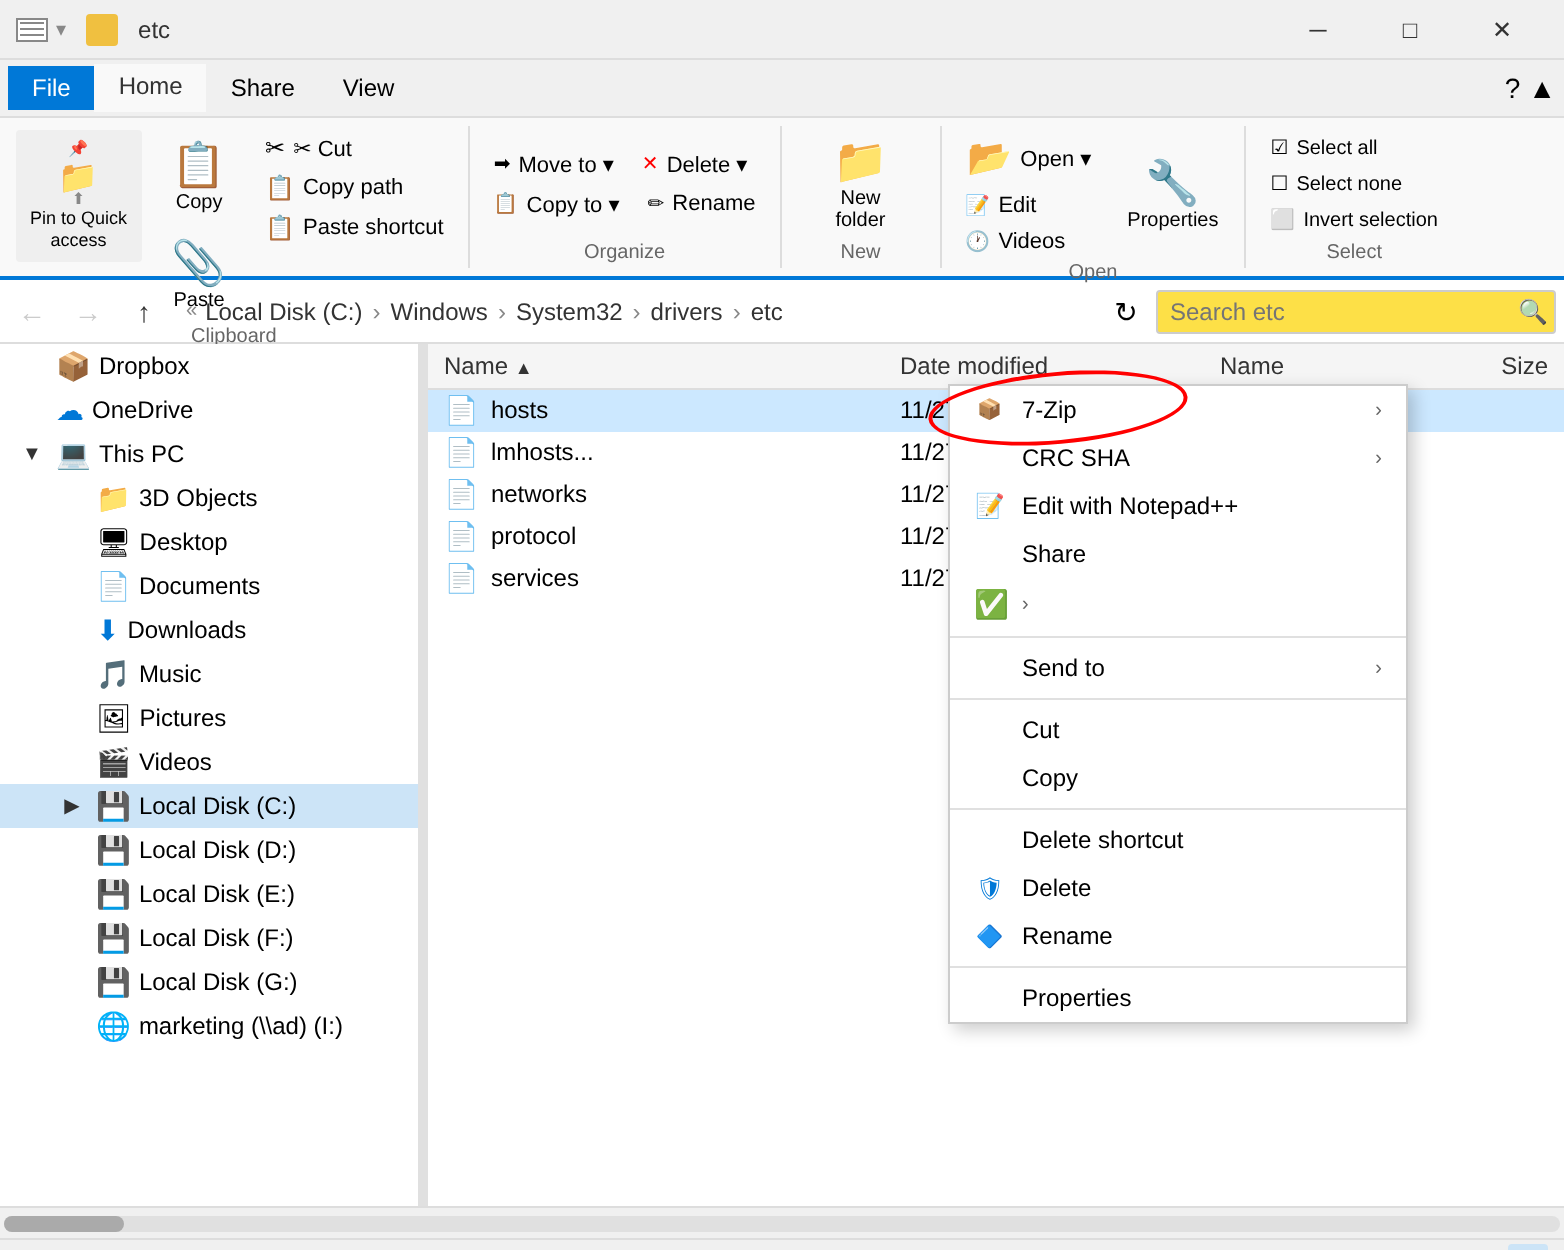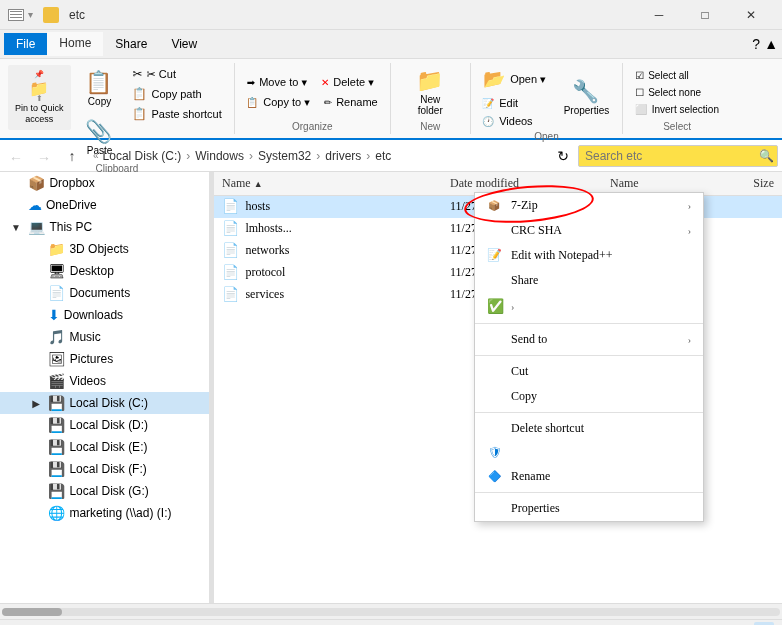--- a/index.html
+++ b/index.html
@@ -177,21 +177,20 @@
     .sidebar-icon { font-size: 14px; flex-shrink: 0; }
     .sidebar-label { font-size: 12px; }
 
     
     .file-area {
       flex: 1;
       display: flex;
       flex-direction: column;
       overflow: hidden;
       position: relative;
-      font-family: Liberation Serif, serif;
     }
     .file-header {
       display: flex;
       background: #f5f5f5;
       border-bottom: 1px solid #ddd;
       padding: 4px 0;
     }
     .file-col {
       font-size: 12px;
       color: #333;
@@ -681,20 +680,21 @@
         <span class="ctx-icon"></span>
         <span class="ctx-label">Copy</span>
       </div>
       <div class="ctx-divider"></div>
       <div class="ctx-item">
         <span class="ctx-icon"></span>
         <span class="ctx-label">Delete shortcut</span>
       </div>
       <div class="ctx-item">
         <span class="ctx-icon" style="color:#0078d7;font-size:11px;">🛡</span>
+        <span class="ctx-label">Delete</span>
       </div>
       <div class="ctx-item">
         <span class="ctx-icon" style="color:#0078d7;font-size:11px;">🔷</span>
         <span class="ctx-label">Rename</span>
       </div>
       <div class="ctx-divider"></div>
       <div class="ctx-item">
         <span class="ctx-icon"></span>
         <span class="ctx-label">Properties</span>
       </div>

